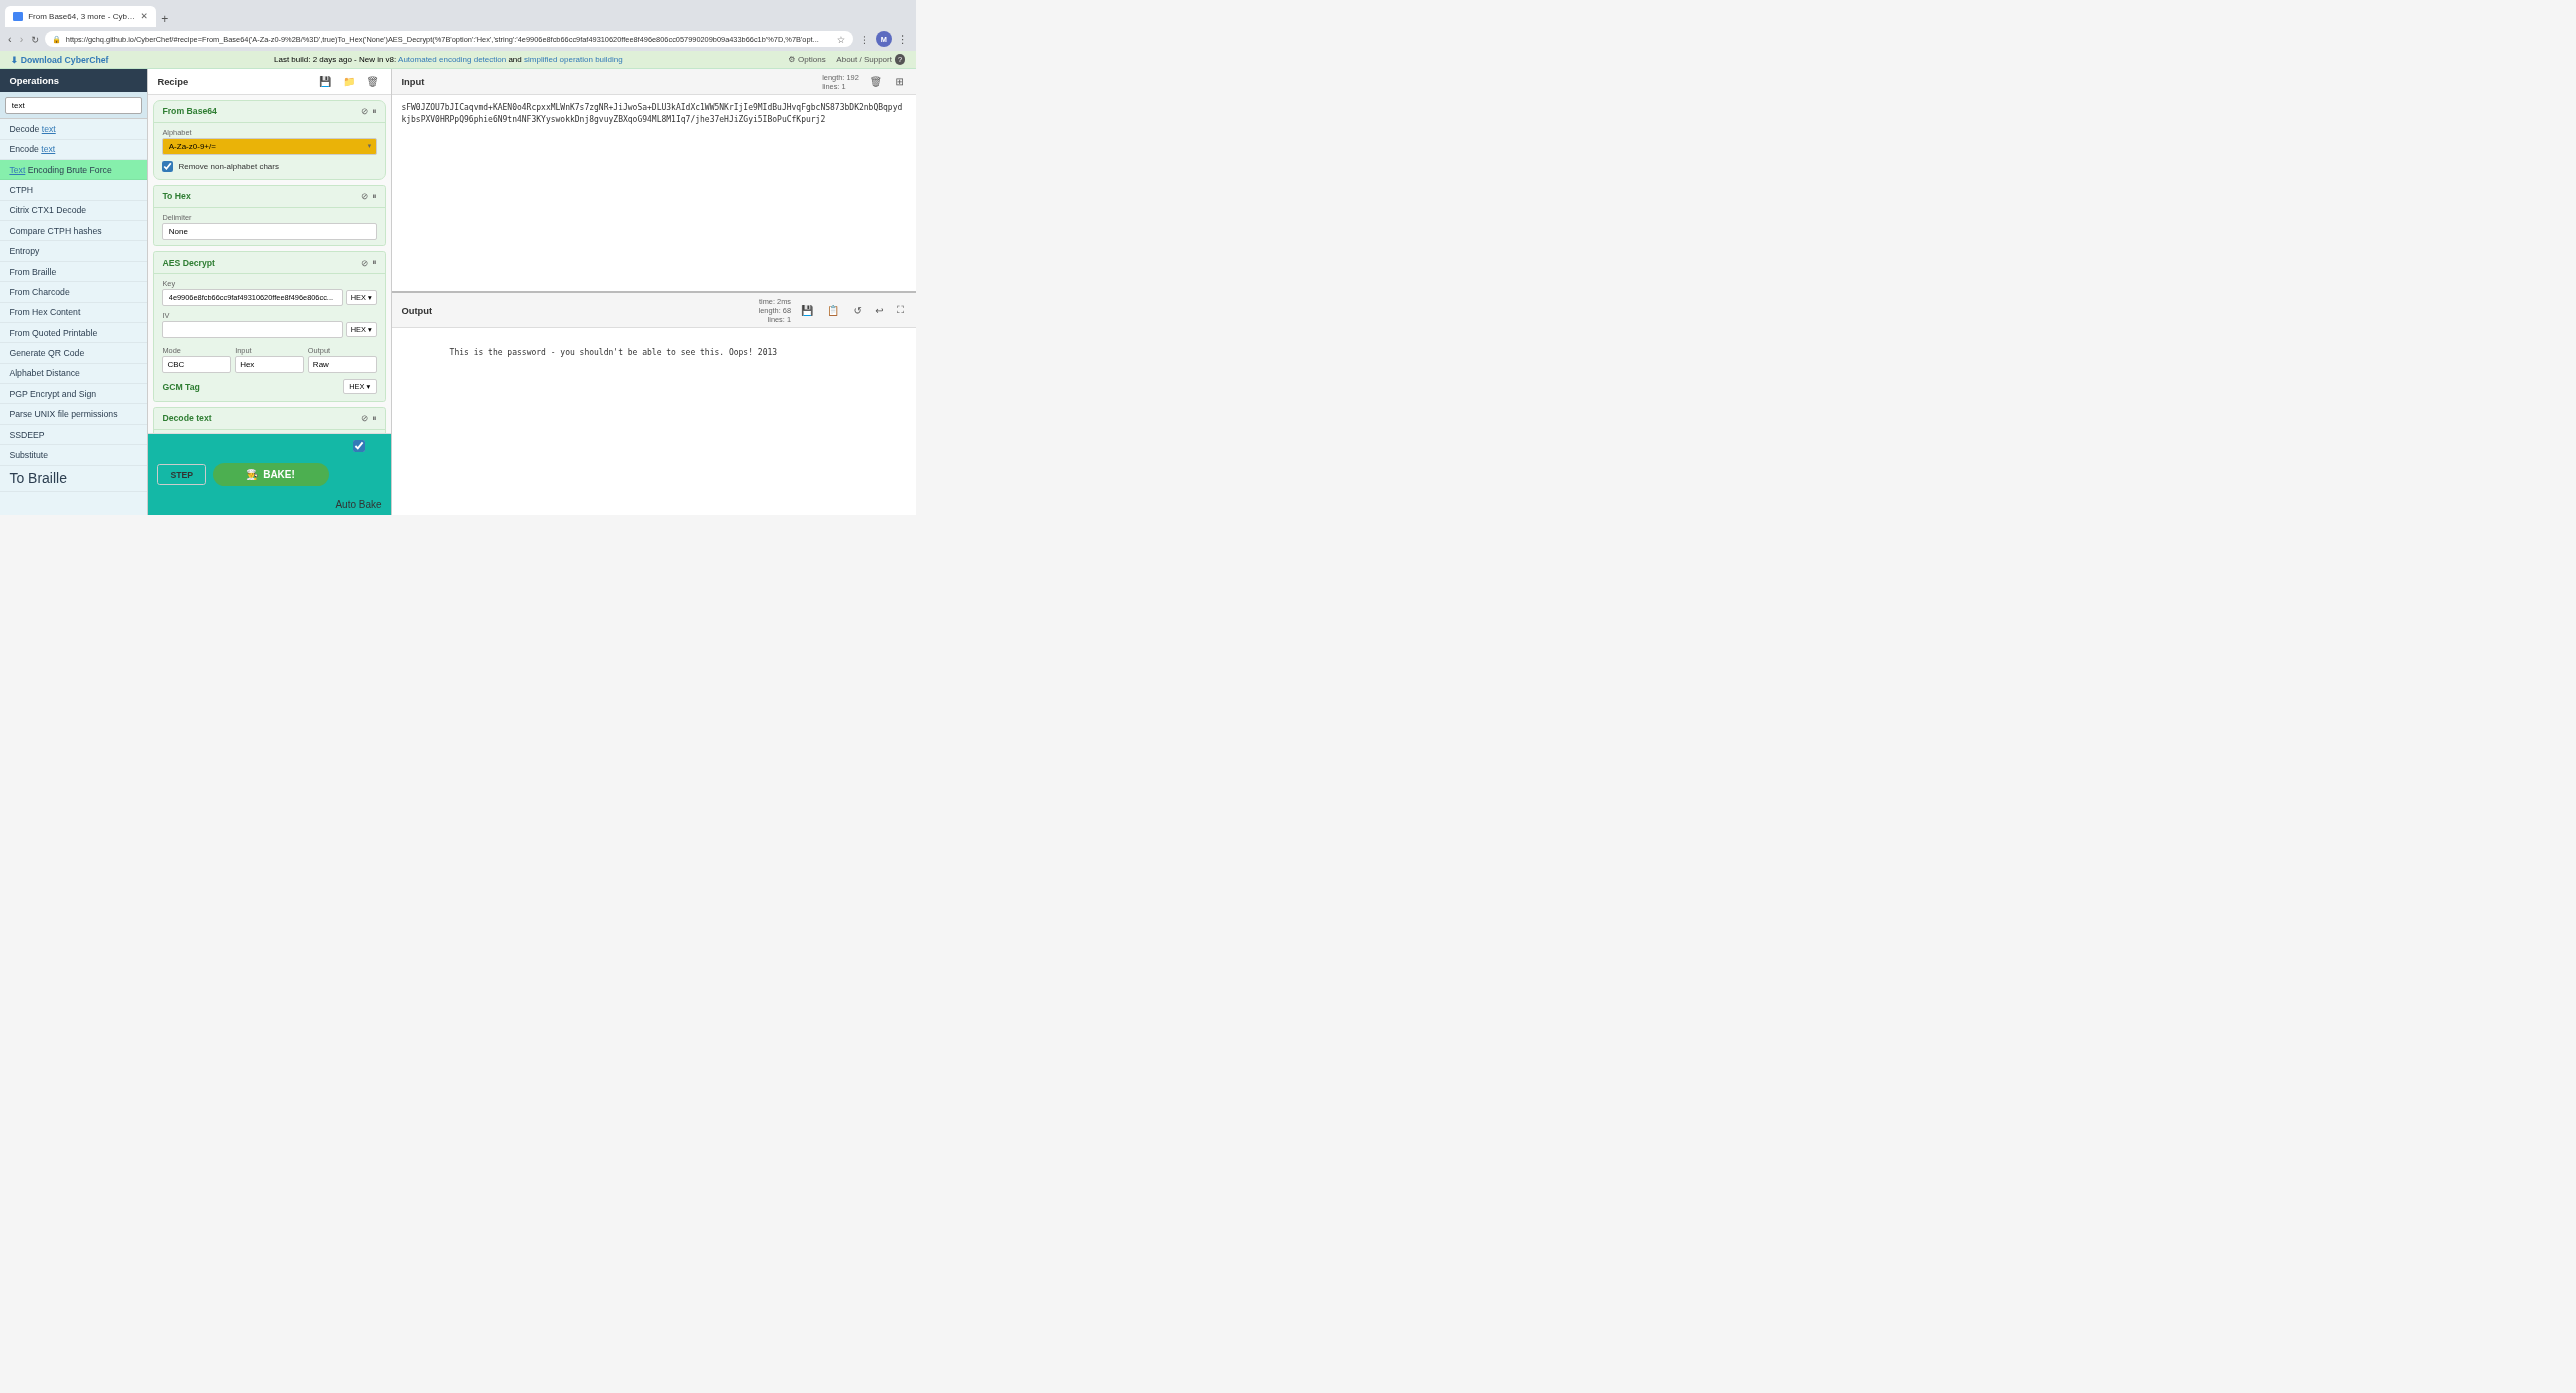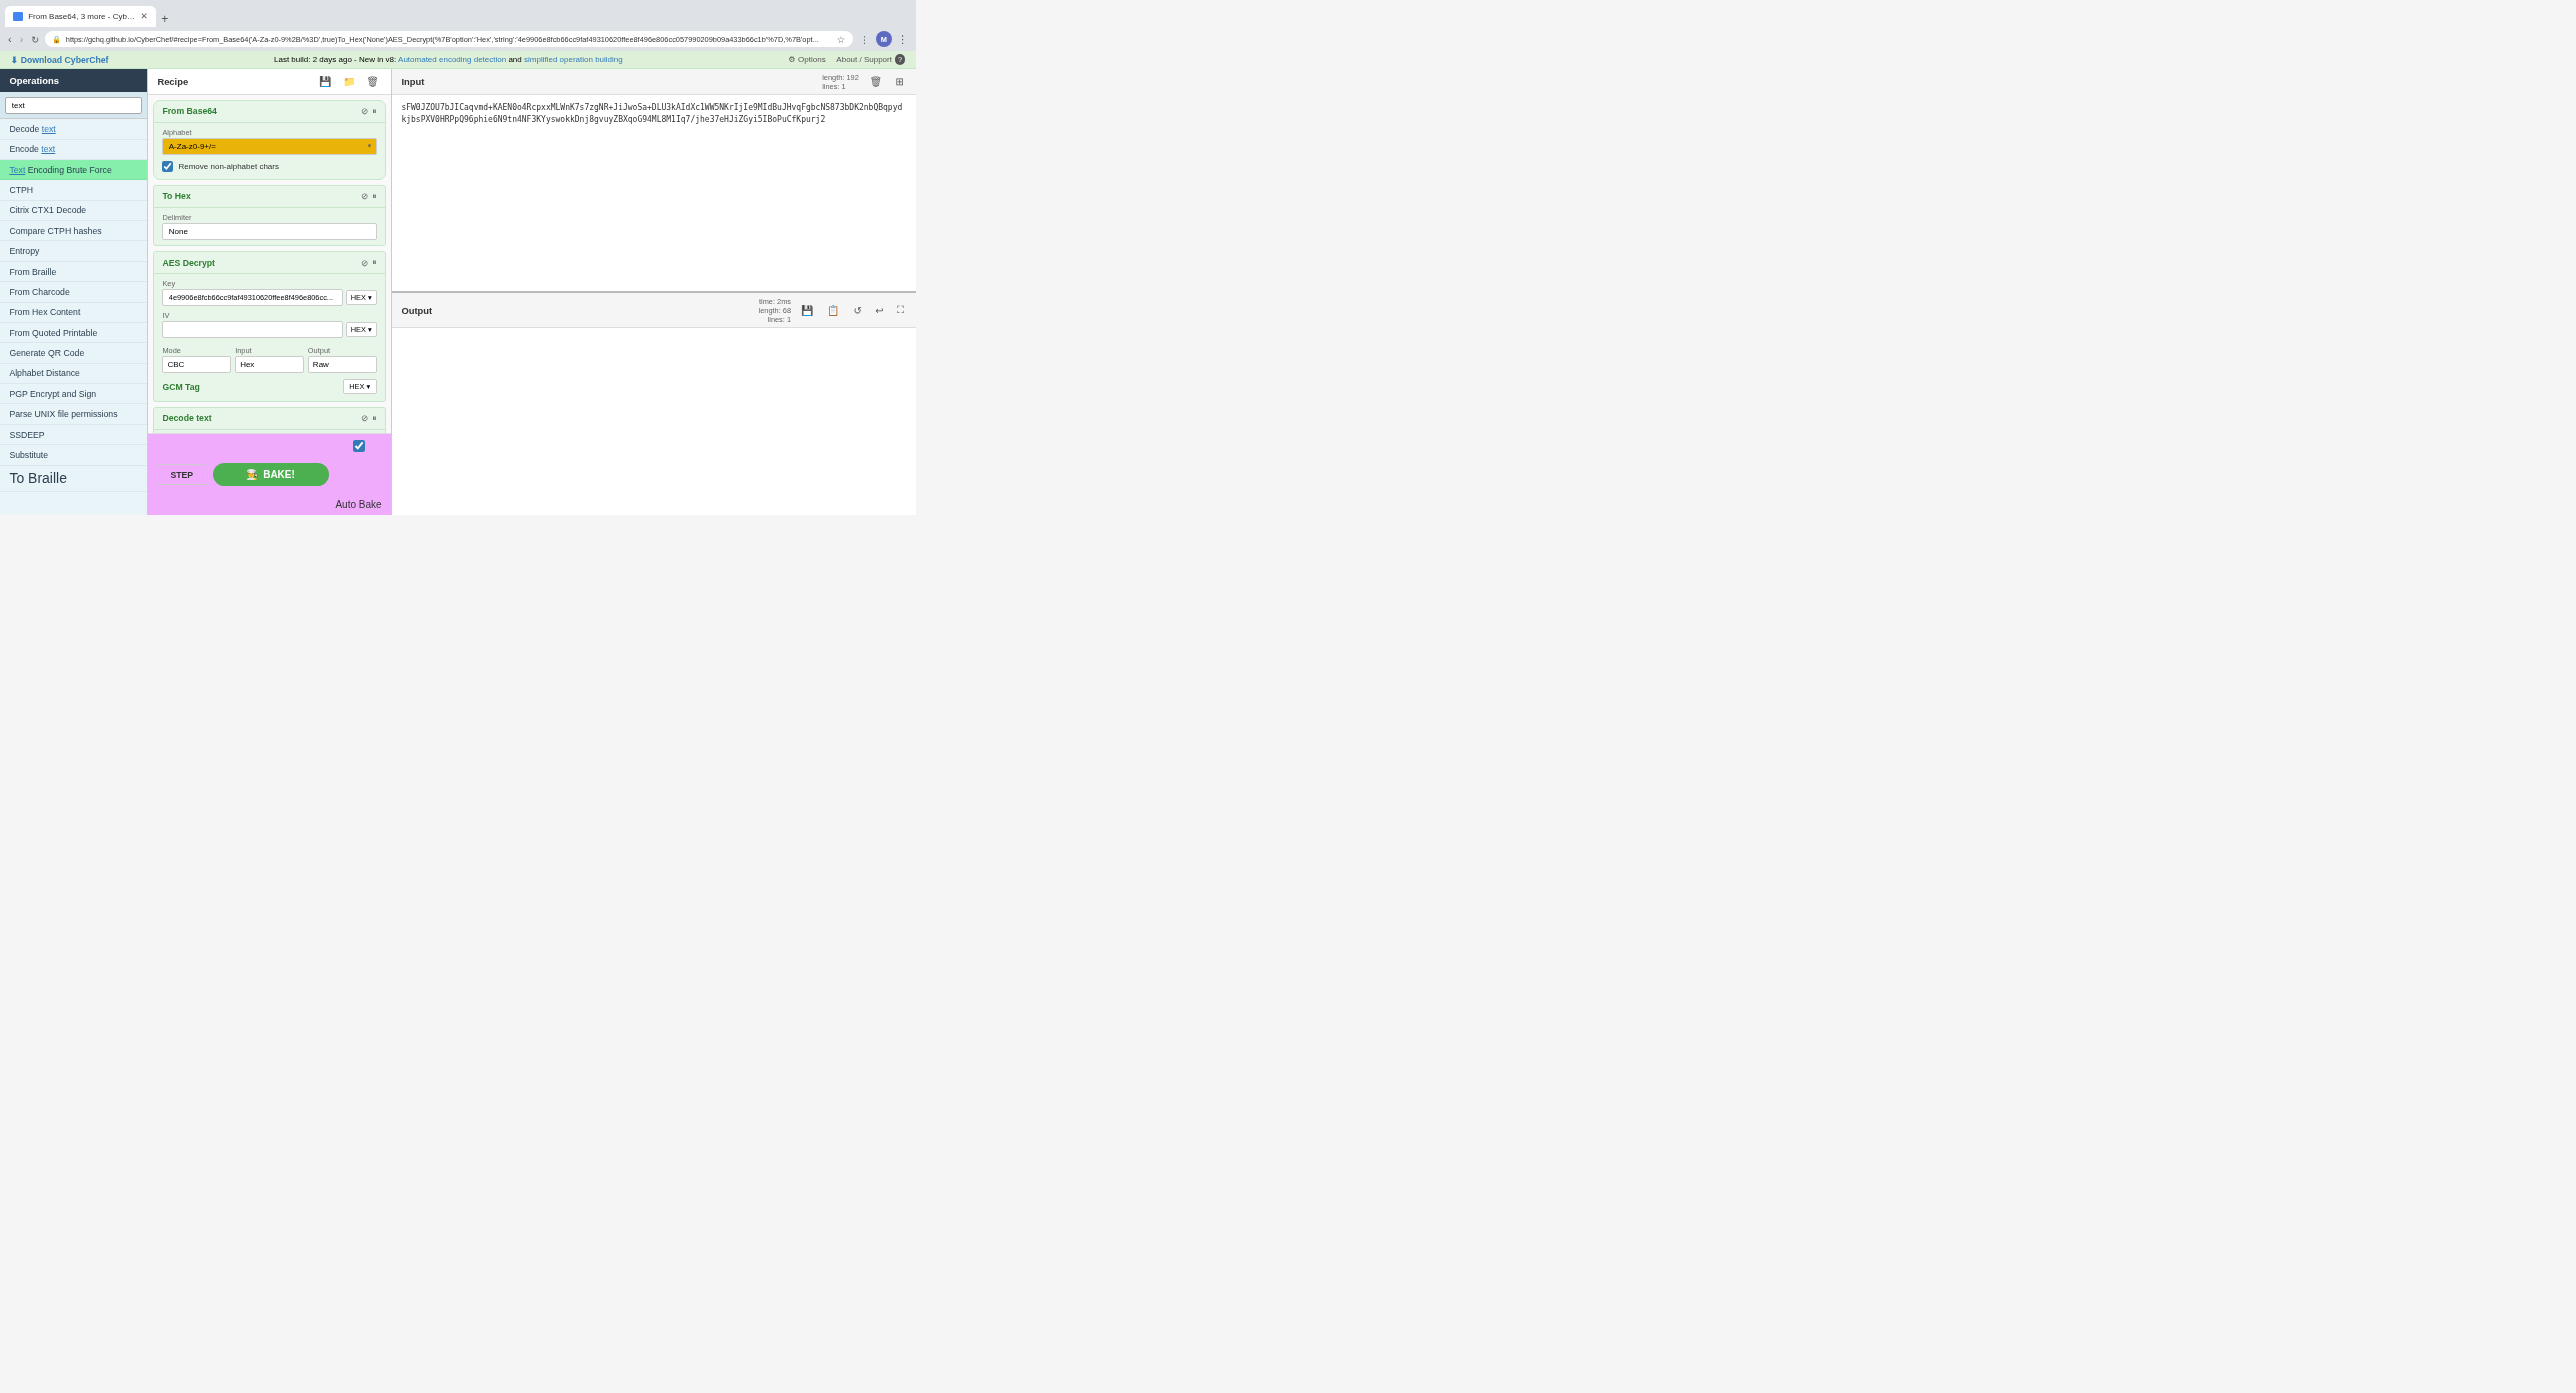--- a/index.html
+++ b/index.html
@@ -268,21 +268,21 @@
             <div>
               <div style="font-size:7.4px;color:#666;margin-bottom:1.3px;">Encoding</div>
               <input type="text" value="UTF16LE (1200)" style="width: 100%; padding: 2.7px 5.4px; border-top: none; border-right: none; border-left: none; border-image: initial; border-bottom: 1.3px solid rgb(51, 122, 183); border-radius: 0px; font-size: 8px; background: transparent; outline: none;">
             </div>
           </div>
         </div>
 
         <div style="height:5.4px;"></div>
       </div>
 
-      <div style="background:#f0abfc;border-top:0.7px solid #ddd;padding:5.4px 9.4px;display:flex;align-items:center;gap:6.7px;">
+      <div style="background:#14b8a6;border-top:0.7px solid #ddd;padding:5.4px 9.4px;display:flex;align-items:center;gap:6.7px;">
         <button style="background:none;border:0.7px solid #ccc;border-radius:2.7px;padding:4.7px 12px;font-size:8.7px;font-weight:bold;cursor:pointer;color:#333;">STEP</button>
         <button style="flex:1;background:#4caf50;border:none;border-radius:13.4px;padding:6px;font-size:10px;font-weight:bold;color:white;cursor:pointer;display:flex;align-items:center;justify-content:center;gap:4px;">
           <span>👨‍🍳</span>
           <span>BAKE!</span>
         </button>
         <div style="display:flex;flex-direction:column;align-items:center;gap:2px;">
           <input type="checkbox" checked="" style="width: 12px; height: 12px; accent-color: rgb(51, 122, 183);">
           <label style="font-size:10px;color:#333;margin-top:45px;">Auto Bake</label>
         </div>
       </div>
@@ -320,18 +320,21 @@
               <span>lines:</span>
               <span>1</span>
             </span>
             <button style="background:none;border:none;cursor:pointer;color:#555;font-size:10px;padding:1.3px 2.7px;">💾</button>
             <button style="background:none;border:none;cursor:pointer;color:#555;font-size:10px;padding:1.3px 2.7px;">📋</button>
             <button style="background:none;border:none;cursor:pointer;color:#555;font-size:10px;padding:1.3px 2.7px;">↺</button>
             <button style="background:none;border:none;cursor:pointer;color:#555;font-size:10px;padding:1.3px 2.7px;">↩</button>
             <button style="background:none;border:none;cursor:pointer;color:#555;font-size:10px;padding:1.3px 2.7px;">⛶</button>
           </div>
         </div>
+        <div style="flex:1;padding:6.7px 9.4px;font-family:monospace;font-size:8px;color:#333;background:white;overflow-y:auto;white-space:pre-wrap;line-height:1.5;">
+          <span>This is the password - you shouldn't be able to see this. Oops! 2013</span>
+        </div>
       </div>
 
     </div>
   </div>
 </div>
 
 
 </body></html>

